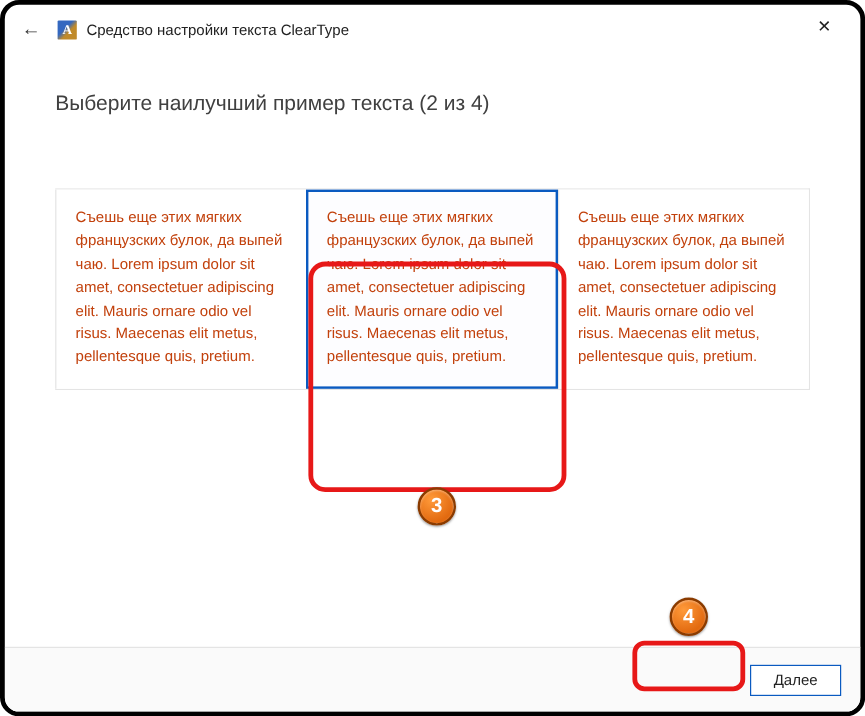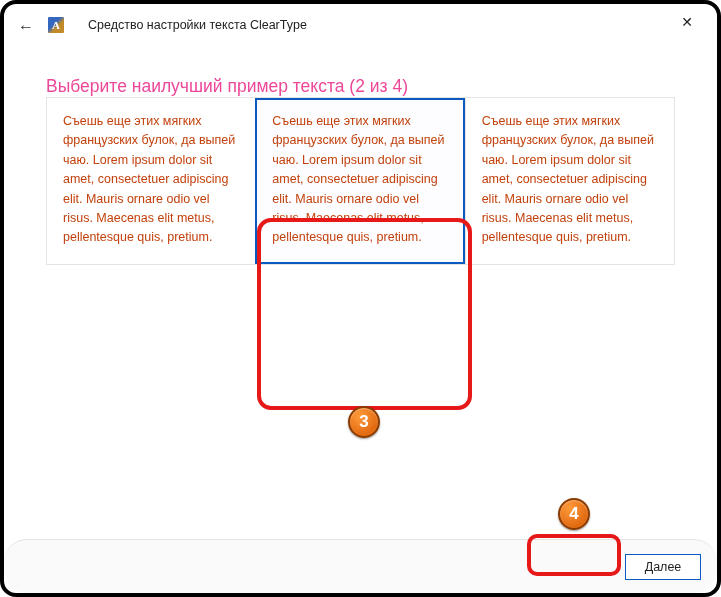--- a/index.html
+++ b/index.html
@@ -17,30 +17,30 @@
     width: 28px; height: 28px; display: flex; align-items: center; justify-content: center;
     color: #333; font-size: 16px; cursor: pointer;
   }
   .app-icon {
     width: 16px; height: 16px; margin: 0 8px 0 8px;
     background: linear-gradient(135deg, #3468c0 40%, #c08a2a 60%);
     display: inline-flex; align-items: center; justify-content: center;
     color: #fff; font-size: 11px; font-weight: bold; font-family: Georgia, serif;
     border-radius: 1px;
   }
-  .title-text { font-size: 12.5px; color: #222; flex: 1; margin-left: 16px; }
+  .title-text { font-size: 12.5px; color: #222; flex: 1; }
   .close-btn {
     width: 44px; height: 32px; display: flex; align-items: center; justify-content: center;
     font-size: 14px; color: #222; cursor: pointer; margin-top: -6px;
   }
   .content {
     flex: 1; padding: 30px 42px 10px 42px;
   }
   .heading {
-    color: #ec4899; font-size: 17.5px; font-weight: 400; 
+    color: #404040; font-size: 17.5px; font-weight: 400; margin-bottom: 60px;
   }
   .samples {
     display: flex; gap: 0; border: 1px solid #e4e4e4; border-left: none;
   }
   .sample {
     flex: 1; padding: 14px 16px 16px 16px;
     border-left: 1px solid #e4e4e4;
     font-size: 12.5px; line-height: 1.55; color: #c2410c;
     cursor: pointer; background: #fff;
   }
@@ -58,21 +58,21 @@
     border: 2px solid #8a3b00;
     color: #fff; font-weight: 700; font-size: 17px;
     display: flex; align-items: center; justify-content: center;
     box-shadow: 0 1px 2px rgba(0,0,0,.4), inset 0 1px 2px rgba(255,255,255,.4);
     pointer-events: none;
     font-family: "Segoe UI", sans-serif;
   }
   .footer {
     height: 54px; border-top: 1px solid #e4e4e4; background: #fafafa;
     display: flex; align-items: center; justify-content: flex-end;
-    padding: 0 16px; gap: 8px; border-radius: 23px;
+    padding: 0 16px; gap: 8px;
   }
   .btn {
     min-width: 76px; height: 26px; padding: 0 14px;
     background: #fff; border: 1px solid #b8b8b8; font-size: 12.5px;
     display: flex; align-items: center; justify-content: center; cursor: pointer;
     color: #222;
   }
   .btn.primary { border: 1.5px solid #0a5ac0; }
 </style>
 </head>

